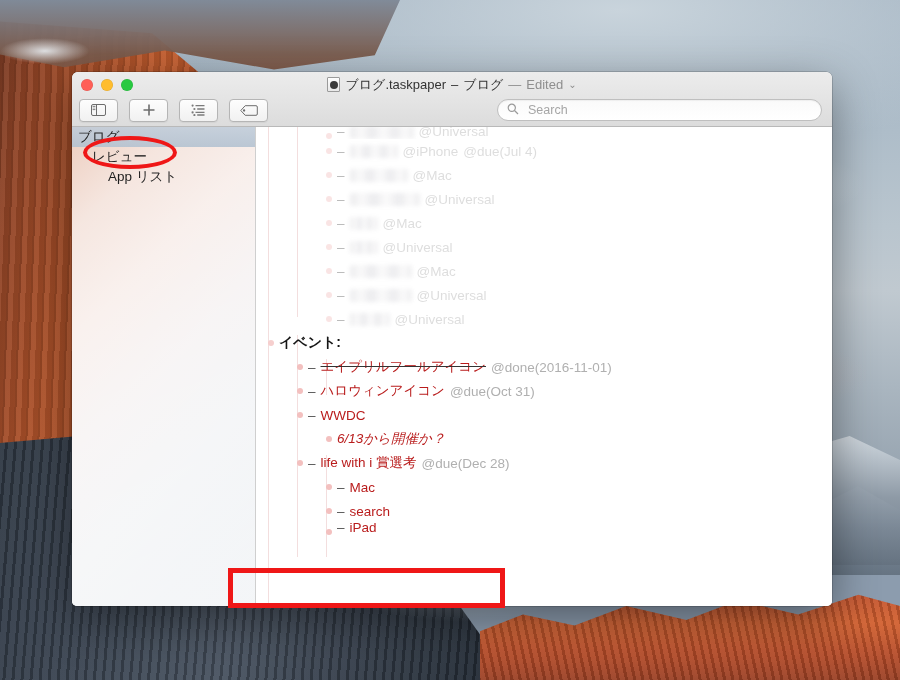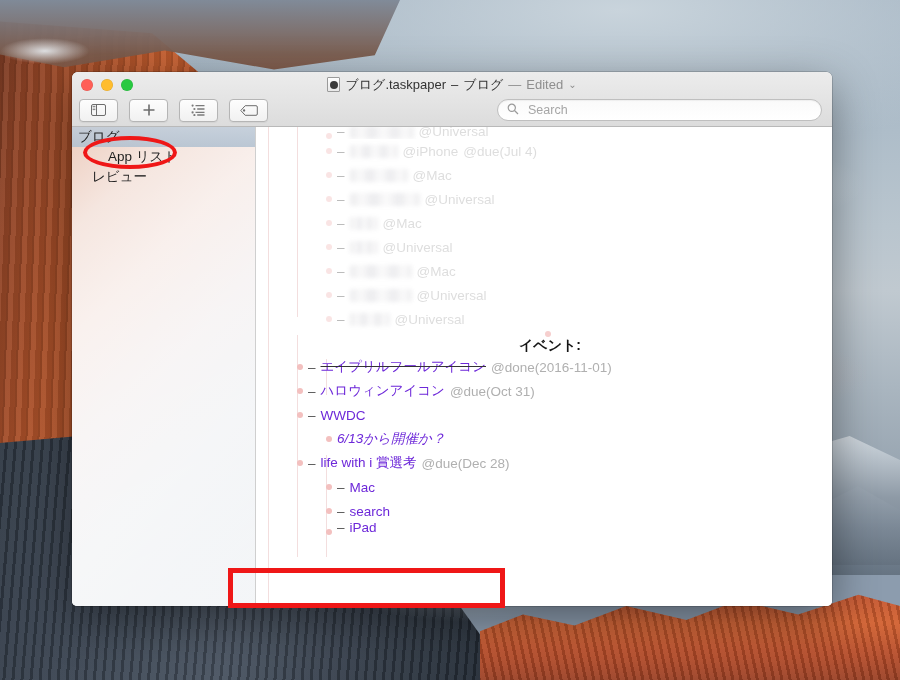--- a/index.html
+++ b/index.html
@@ -218,21 +218,21 @@
   }
   .bullet {
     width: 6px; height: 6px; border-radius: 50%;
     background: #f3c0bf;
     flex: none;
     margin-right: 5px;
   }
   .bullet.proj { background: #f6cfce; }
   .dash { color: #4a4a4a; margin-right: 5px; font-size: 13.5px; }
   .txt-bold { font-weight: bold; font-size: 14px; color: #151515; }
-  .txt { color: #6d28d9; }
+  .txt { color: #b91c1c; }
   .txt.italic { font-style: italic; }
   .tag { color: #b0b0b0; margin-left: 5px; }
   .strike { text-decoration: line-through; text-decoration-color: #333; }
 
   
   .redact {
     display: inline-block;
     height: 13px;
     border-radius: 2px;
     background: linear-gradient(90deg,
@@ -365,25 +365,25 @@
       </div>
     </div>
 
     <div class="body-split">
 
       <div class="sidebar">
         <div class="sidebar-list" id="sidebar-list">
             <div class="sb-row selected">
               <span>ブログ</span>
             </div>
+            <div class="sb-row indent1">
+              <span>レビュー</span>
+            </div>
             <div class="sb-row indent2">
               <span>App リスト</span>
-            </div>
-            <div class="sb-row indent1">
-              <span>レビュー</span>
             </div>
           </div>
       </div>
 
       <div class="editor">
         <div class="guide" style="left:12px;  top:0;   height:479px;"></div>
         <div class="guide" style="left:41px;  top:0;   height:190px;"></div>
         <div class="guide" style="left:41px;  top:208px; height:222px;"></div>
         <div class="guide" style="left:70px;  top:232px; height:36px;"></div>
         <div class="guide" style="left:70px;  top:328px; height:102px;"></div>
@@ -437,21 +437,21 @@
               <span class="dash">–</span>
               <span class="redact" style="width: 62px;"></span>
               <span class="tag">@Universal</span>
             </div>
             <div class="row faded" style="padding-left: 70px;">
               <span class="bullet"></span>
               <span class="dash">–</span>
               <span class="redact" style="width: 40px;"></span>
               <span class="tag">@Universal</span>
             </div>
-            <div class="row" style="padding-left: 12px; flex-direction: column;">
+            <div class="row" style="padding-left: 12px;">
               <span class="bullet proj"></span>
               <span class="txt-bold">イベント:</span>
             </div>
             <div class="row" style="padding-left: 41px;">
               <span class="bullet"></span>
               <span class="dash">–</span>
               <span class="txt strike">エイプリルフールアイコン</span>
               <span class="tag">@done(2016-11-01)</span>
             </div>
             <div class="row" style="padding-left: 41px;">

